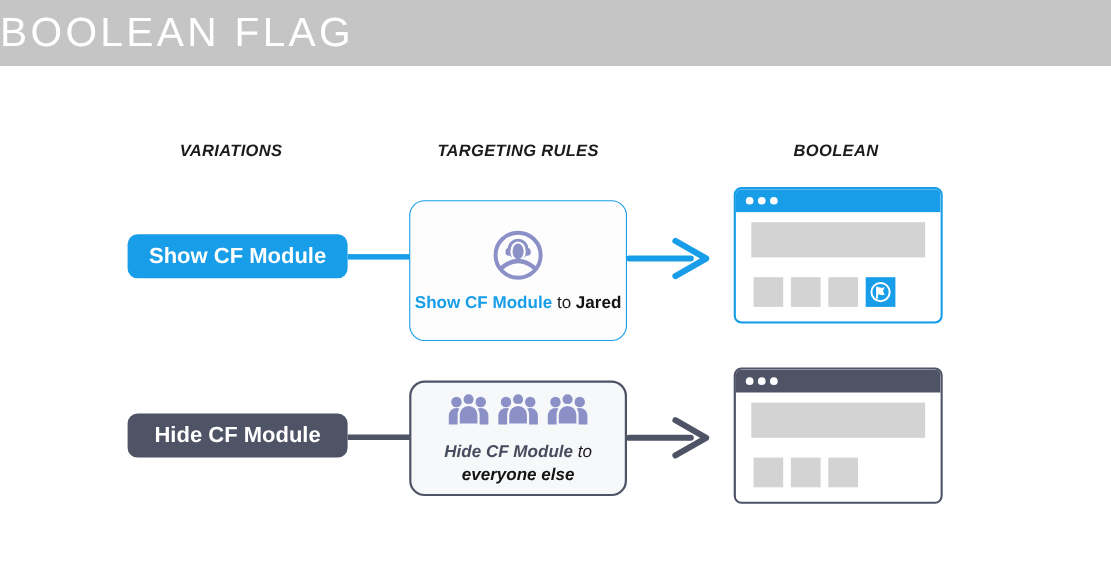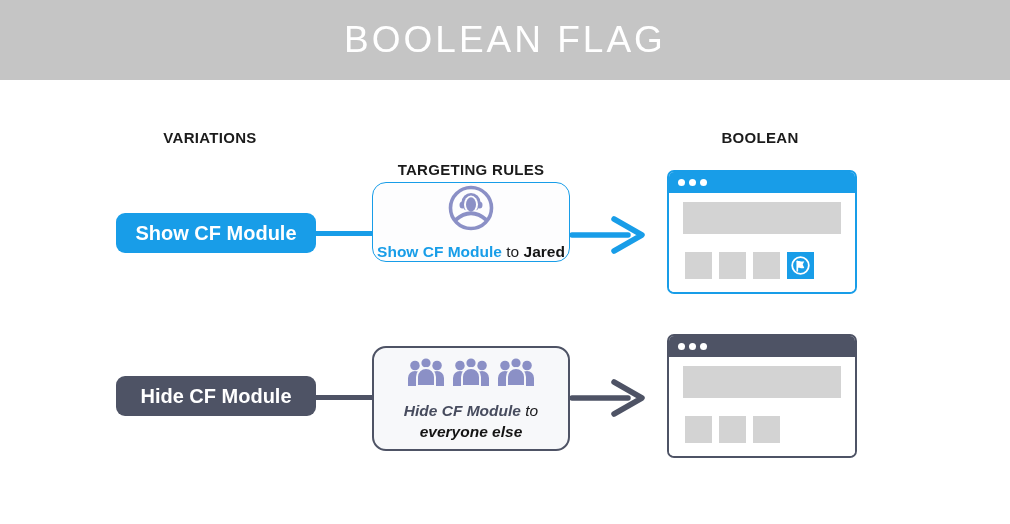--- a/index.html
+++ b/index.html
@@ -2,53 +2,53 @@
 <html><head>
 <meta charset="utf-8">
 <style>
   html,body{margin:0;padding:0;background:#fff;}
   .canvas{
     position:relative;width:1010px;height:524px;background:#ffffff;overflow:hidden;
     font-family:"Liberation Sans", sans-serif;
   }
   
   .banner{
-    position:absolute;left:0;top:0;width:1010px;height:80px;background:#c5c5c5;
-    display:flex;align-items:center;justify-content:center;
+    position:absolute;left:0;top:0;width:1010px;height:60px;background:#c5c5c5;
+    display:flex;align-items:center;
   }
   .banner-title{
     color:#ffffff;font-size:37px;font-weight:400;letter-spacing:3px;
   }
   
   .col-header{
     position:absolute;top:129px;transform:translateX(-50%);
-    font-size:15px;font-weight:bold;color:#1b1b1b;letter-spacing:.3px;white-space:nowrap;
+    font-size:15px;font-weight:bold;color:#1b1b1b;letter-spacing:.3px;white-space:nowrap;font-style:italic;
   }
   .col-variations{left:210px;}
-  .col-targeting{left:471px;margin-top:32px;}
+  .col-targeting{left:471px;}
   .col-results{left:760px;}
   
   .variation-btn{
     position:absolute;left:116px;width:200px;height:40px;border-radius:9px;
     display:flex;align-items:center;justify-content:center;
     color:#fff;font-size:20px;font-weight:bold;
   }
   .btn-show{top:213px;background:#189de8;}
   .btn-hide{top:376px;background:#4e5365;}
   
   .connector{position:absolute;left:316px;width:57px;height:5px;}
   .connector-show{top:231px;background:#189de8;}
   .connector-hide{top:395px;background:#4e5365;}
   
   .rule-card{
     position:absolute;left:372px;width:198px;border-radius:14px;
     display:flex;flex-direction:column;align-items:center;justify-content:center;
     text-align:center;box-sizing:border-box;
   }
-  .card-show{top:182px;height:80px;background:#fdfdfe;border:1.5px solid #189de8;}
+  .card-show{top:182px;height:128px;background:#fdfdfe;border:1.5px solid #189de8;}
   .card-hide{top:346px;height:105px;background:#f7f8fa;border:2px solid #4e5365;font-style:italic;}
   .rule-icon{margin-bottom:8px;line-height:0;}
   .rule-text{font-size:15.5px;color:#1c1c1e;line-height:21px;}
   .flag-name-show{color:#189de8;font-weight:bold;}
   .flag-name-hide{color:#474c5e;font-weight:bold;}
   .audience{font-weight:bold;color:#141414;}
   
   .arrow{position:absolute;left:570px;}
   .arrow-show{top:215px;}
   .arrow-hide{top:378px;}

